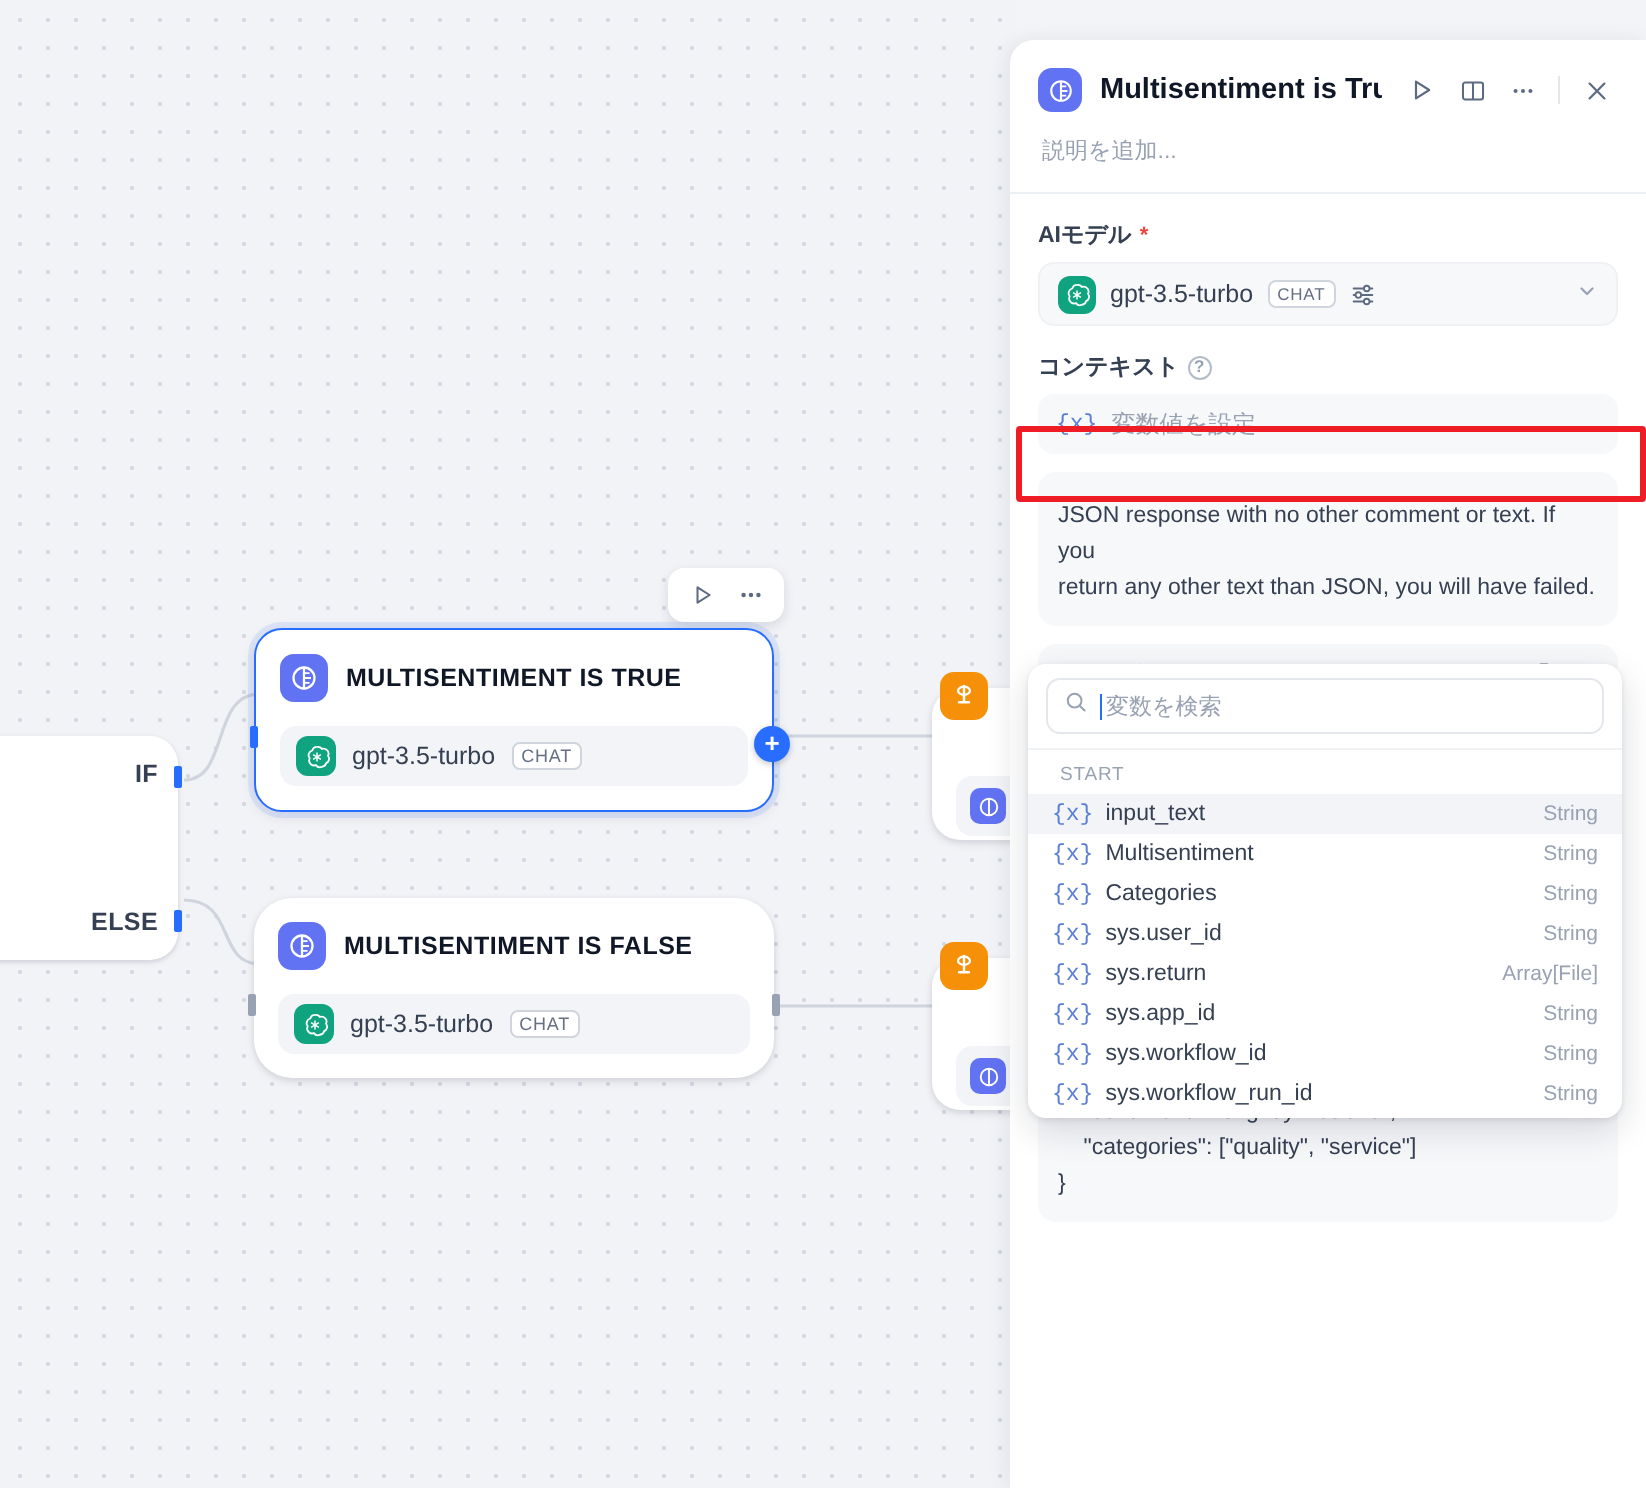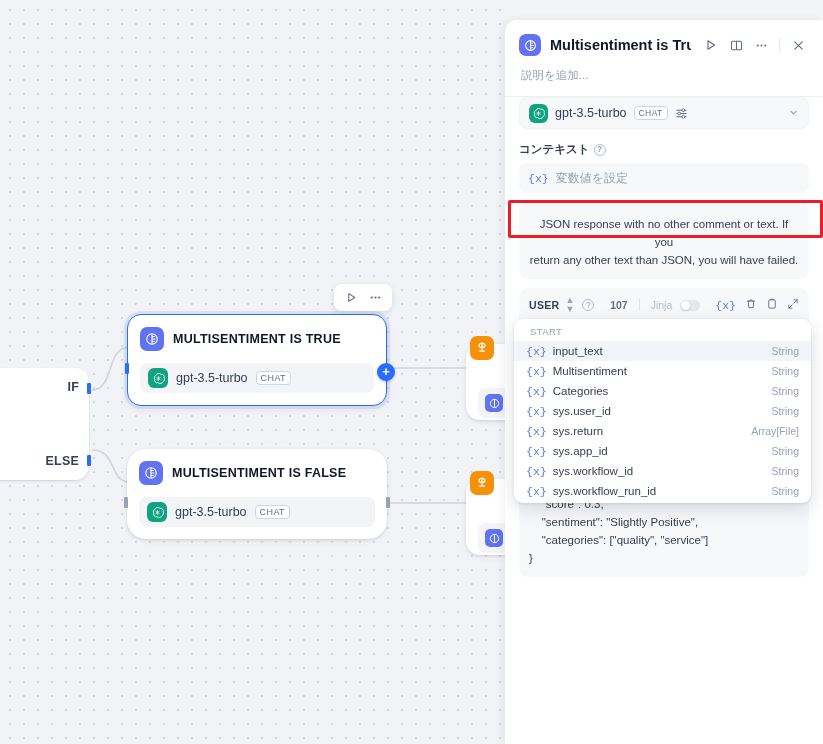--- a/index.html
+++ b/index.html
@@ -222,21 +222,21 @@
     content:''; position:absolute; left:1px; top:1px; width:9px; height:9px;
     border-radius:50%; background:#fff; box-shadow: 0 1px 2px rgba(0,0,0,.18);
   }
   .pb-icons { display: flex; align-items: center; gap: 9px; margin-left: 9px; color: #676f83; }
   .pb-text {
     font-size: 11.5px; color: #354052; line-height: 18px; margin-top: 5px;
     white-space: pre-wrap; font-family: "Liberation Sans", sans-serif;
   }
   .pb-text.code { font-family: "Liberation Sans", sans-serif; }
 
-  .system-block-top { margin-top: 9px; text-align: center; }
+  .system-block-top { margin-top: 9px; }
 </style>
 </head>
 <body>
 
 <div id="root">
 
   <div class="canvas">
 
     <svg class="edges">
       <path d="M 92 390 C 115 390 105 347 130 347" stroke="#d0d5dd" stroke-width="1.6" fill="none"></path>
@@ -397,20 +397,24 @@
               </svg>
           </div>
         </div>
       </div>
       <div class="ph-desc">説明を追加...</div>
     </div>
     <div class="panel-divider"></div>
 
     <div class="panel-body">
 
+      <div class="field-label">
+        <span>AIモデル</span>
+        <span class="req">*</span>
+      </div>
       <div class="model-select">
         <div class="ms-openai">
           <svg width="13" height="13" viewBox="0 0 16 16">
               <path d="M8 1.8a3 3 0 0 0-2.9 2.2 3 3 0 0 0-1.6 4.8 3 3 0 0 0 .5 3.4 3 3 0 0 0 3.3.8A3 3 0 0 0 11 14a3 3 0 0 0 2.6-2.2 3 3 0 0 0 1.2-4.6 3 3 0 0 0-.6-3.4A3 3 0 0 0 11 3 3 3 0 0 0 8 1.8z" fill="none" stroke="#fff" stroke-width="1.1"></path>
               <path d="M8 5.2v5.6M5.6 6.6l4.8 2.8M10.4 6.6l-4.8 2.8" stroke="#fff" stroke-width=".9"></path>
             </svg>
         </div>
         <div class="ms-name">gpt-3.5-turbo</div>
         <div class="ms-chip">CHAT</div>
         <div style="display:flex;align-items:center;">
@@ -508,20 +512,32 @@
         <div class="pb-text code">{
     "positive_keywords": ["delicious", "friendly staff"],
     "negative_keywords": ["long wait"],
     "score": 0.3,
     "sentiment": "Slightly Positive",
     "categories": ["quality", "service"]
 }</div>
       </div>
 
       <div class="var-dropdown">
+        <div class="vd-search-wrap">
+          <div class="vd-search">
+            <span>
+              <svg width="12" height="12" viewBox="0 0 14 14">
+                  <circle cx="6.2" cy="6.2" r="4" fill="none" stroke="#98a2b3" stroke-width="1.15"></circle>
+                  <path d="M9.3 9.3 L12 12" stroke="#98a2b3" stroke-width="1.15" stroke-linecap="round"></path>
+                </svg>
+            </span>
+            <span class="vd-caret-blink"></span>
+            <span class="txt">変数を検索</span>
+          </div>
+        </div>
         <div class="vd-group">START</div>
 
         <div class="vd-item active">
           <span class="varsym">{x}</span>
           <span class="vd-name">input_text</span>
           <span class="vd-type">String</span>
         </div>
         <div class="vd-item">
           <span class="varsym">{x}</span>
           <span class="vd-name">Multisentiment</span>

